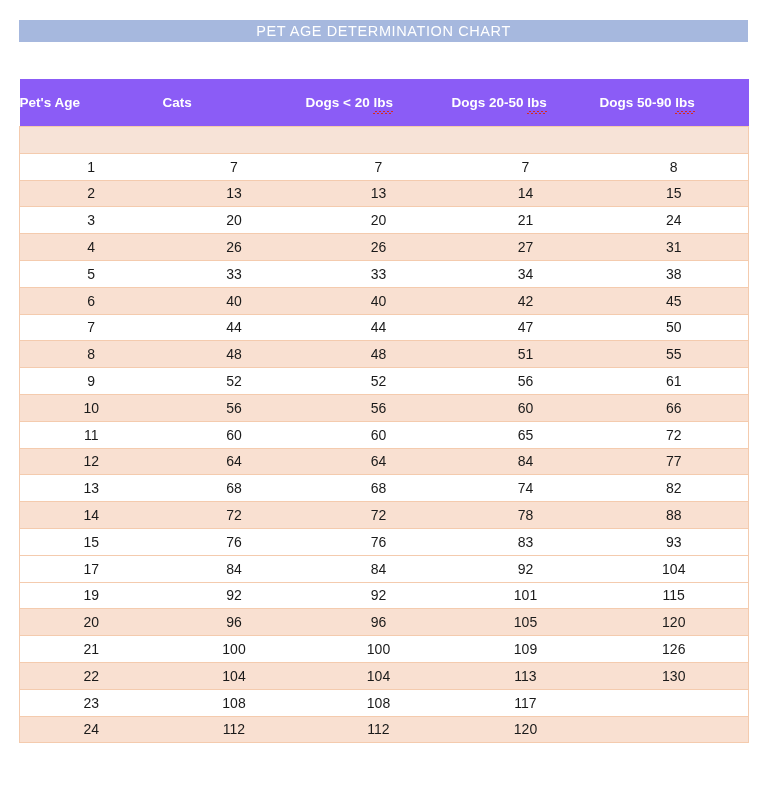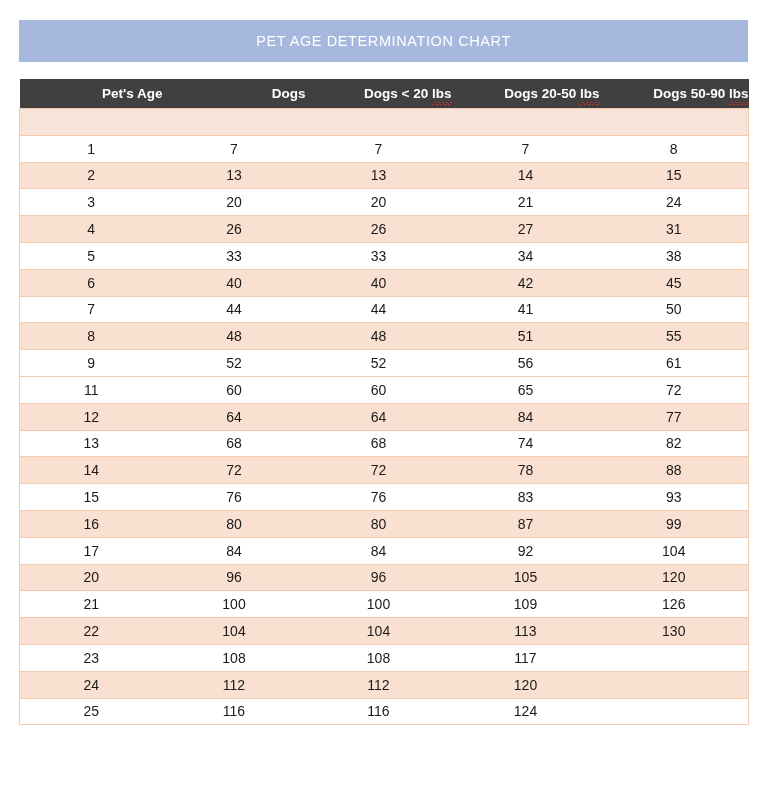--- a/index.html
+++ b/index.html
@@ -20,21 +20,21 @@
     height: 804px;
     background: #ffffff;
   }
 
   
   .title-bar {
     position: absolute;
     left: 19px;
     top: 20px;
     width: 729px;
-    height: 42px;
+    height: 22px;
     background: #a6b8de;
     display: flex;
     align-items: center;
     justify-content: center;
     box-sizing: border-box;
   }
   .title-text {
     color: #ffffff;
     font-size: 14.5px;
     letter-spacing: 0.6px;
@@ -54,27 +54,27 @@
     background: #ffffff;
   }
 
   .chart-table col.c1 { width: 143px; }
   .chart-table col.c2 { width: 143px; }
   .chart-table col.c3 { width: 146px; }
   .chart-table col.c4 { width: 148px; }
   .chart-table col.c5 { width: 149px; }
 
   .chart-table thead th {
-    background: #404040;
+    background: #8b5cf6;
     color: #ffffff;
     font-size: 13.5px;
     font-weight: bold;
-    height: 29px;
+    height: 47px;
     padding: 0;
-    text-align: right;
+    text-align: left;
     vertical-align: middle;
     border: none;
     position: relative;
     font-family: "Liberation Sans", sans-serif;
   }
   .hdr-inner {
     display: inline-block;
     position: relative;
     white-space: nowrap;
   }
@@ -141,21 +141,21 @@
         <col class="c3">
         <col class="c4">
         <col class="c5">
     </colgroup>
     <thead>
       <tr>
         <th>
           <span class="hdr-inner">Pet's Age</span>
         </th>
         <th>
-          <span class="hdr-inner">Dogs</span>
+          <span class="hdr-inner">Cats</span>
         </th>
         <th>
           <span class="hdr-inner"><span>Dogs &lt; 20 </span><span class="squiggle">lbs</span></span>
         </th>
         <th>
           <span class="hdr-inner"><span>Dogs 20-50 </span><span class="squiggle">lbs</span></span>
         </th>
         <th>
           <span class="hdr-inner"><span>Dogs 50-90 </span><span class="squiggle">lbs</span></span>
         </th>
@@ -209,37 +209,44 @@
           <td>6</td>
           <td>40</td>
           <td>40</td>
           <td>42</td>
           <td>45</td>
         </tr>
         <tr class="row-odd">
           <td>7</td>
           <td>44</td>
           <td>44</td>
-          <td>41</td>
+          <td>47</td>
           <td>50</td>
         </tr>
         <tr class="row-even">
           <td>8</td>
           <td>48</td>
           <td>48</td>
           <td>51</td>
           <td>55</td>
         </tr>
         <tr class="row-odd">
           <td>9</td>
           <td>52</td>
           <td>52</td>
           <td>56</td>
           <td>61</td>
         </tr>
+        <tr class="row-even">
+          <td>10</td>
+          <td>56</td>
+          <td>56</td>
+          <td>60</td>
+          <td>66</td>
+        </tr>
         <tr class="row-odd">
           <td>11</td>
           <td>60</td>
           <td>60</td>
           <td>65</td>
           <td>72</td>
         </tr>
         <tr class="row-even">
           <td>12</td>
           <td>64</td>
@@ -261,34 +268,34 @@
           <td>78</td>
           <td>88</td>
         </tr>
         <tr class="row-odd">
           <td>15</td>
           <td>76</td>
           <td>76</td>
           <td>83</td>
           <td>93</td>
         </tr>
-        <tr class="row-even">
-          <td>16</td>
-          <td>80</td>
-          <td>80</td>
-          <td>87</td>
-          <td>99</td>
-        </tr>
         <tr class="row-odd">
           <td>17</td>
           <td>84</td>
           <td>84</td>
           <td>92</td>
           <td>104</td>
         </tr>
+        <tr class="row-odd">
+          <td>19</td>
+          <td>92</td>
+          <td>92</td>
+          <td>101</td>
+          <td>115</td>
+        </tr>
         <tr class="row-even">
           <td>20</td>
           <td>96</td>
           <td>96</td>
           <td>105</td>
           <td>120</td>
         </tr>
         <tr class="row-odd">
           <td>21</td>
           <td>100</td>
@@ -310,23 +317,16 @@
           <td>117</td>
           <td></td>
         </tr>
         <tr class="row-even">
           <td>24</td>
           <td>112</td>
           <td>112</td>
           <td>120</td>
           <td></td>
         </tr>
-        <tr class="row-odd">
-          <td>25</td>
-          <td>116</td>
-          <td>116</td>
-          <td>124</td>
-          <td></td>
-        </tr>
       </tbody>
   </table>
 
 </div>
 
 </body></html>

